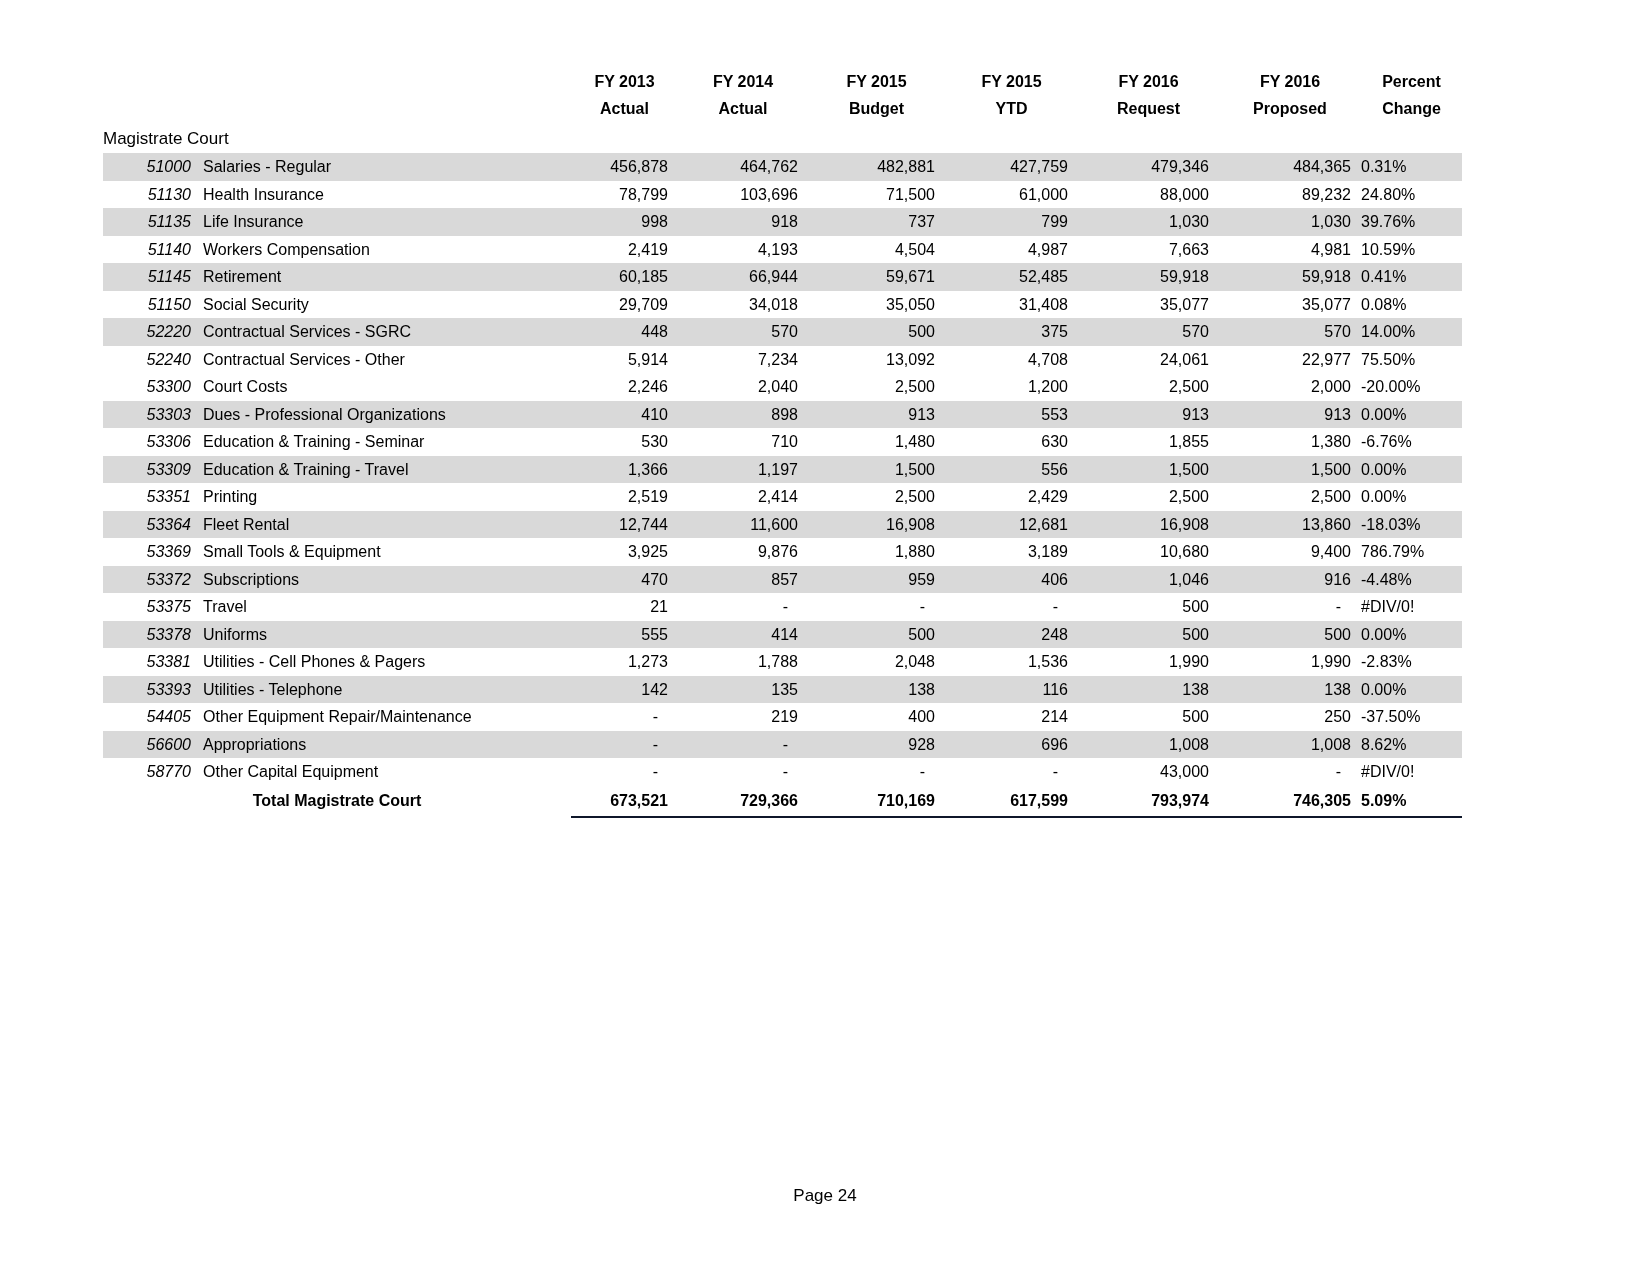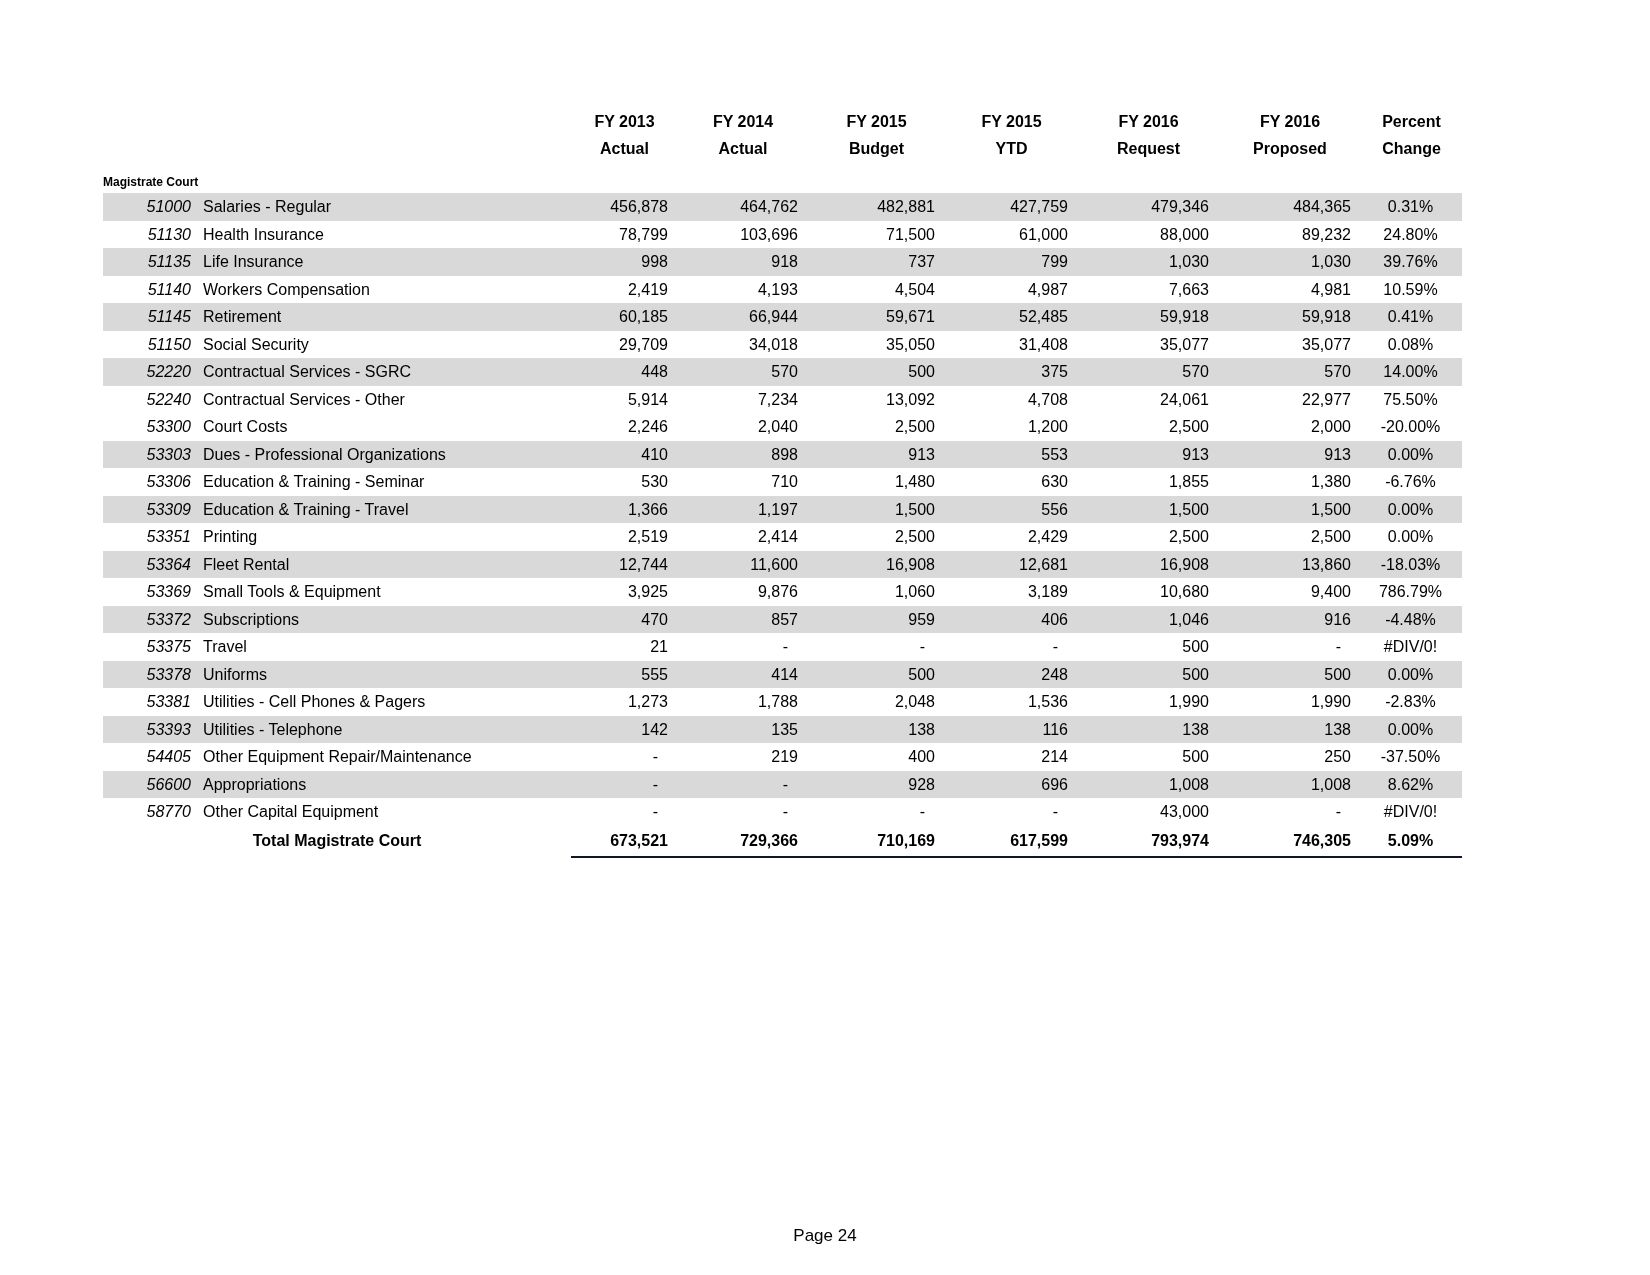--- a/index.html
+++ b/index.html
@@ -4,21 +4,21 @@
 <style>
   * { box-sizing: border-box; }
   html, body {
     margin: 0; padding: 0;
     width: 1650px; height: 1275px;
     background: #ffffff;
     font-family: "Liberation Sans", sans-serif;
     color: #000000;
     overflow: hidden;
   }
-  .page { position: absolute; inset: 0; margin-top: 40px; }
+  .page { position: absolute; inset: 0; }
 
   table.budget-table {
     position: absolute;
     left: 103px; top: 66px;
     width: 1359px;
     border-collapse: collapse;
     table-layout: fixed;
     font-size: 16px;
   }
   th, td { padding: 0; margin: 0; }
@@ -28,22 +28,22 @@
     font-weight: bold;
     text-align: center;
     vertical-align: top;
     line-height: 27px;
     padding-top: 2px;
     white-space: nowrap;
   }
 
   
   tr.section-row td {
-    font-weight: bold;
-    font-size: 12px;
+    font-weight: normal;
+    font-size: 17px;
     text-align: left;
     height: 31px;
     vertical-align: bottom;
     padding-bottom: 4px;
     white-space: nowrap;
   }
 
   
   tbody tr.data-row td {
     height: 27.5px;
@@ -54,21 +54,21 @@
   tbody tr.stripe td { background: #d9d9d9; }
 
   td.code {
     font-style: italic;
     text-align: right;
     padding-right: 12px;
   }
   td.desc { text-align: left; }
   td.num  { text-align: right; padding-right: 10px; }
   td.num.dash { padding-right: 20px; }
-  td.pct  { text-align: center; padding-right: 2px; }
+  td.pct  { text-align: left; padding-right: 2px; }
 
   
   tr.total-row td {
     font-weight: bold;
     height: 30px;
     line-height: 30px;
     white-space: nowrap;
     vertical-align: middle;
   }
   tr.total-row td.label { text-align: center; }
@@ -289,21 +289,21 @@
           <td class="num">12,681</td>
           <td class="num">16,908</td>
           <td class="num">13,860</td>
           <td class="pct">-18.03%</td>
         </tr>
         <tr class="data-row">
           <td class="code">53369</td>
           <td class="desc">Small Tools &amp; Equipment</td>
           <td class="num">3,925</td>
           <td class="num">9,876</td>
-          <td class="num">1,060</td>
+          <td class="num">1,880</td>
           <td class="num">3,189</td>
           <td class="num">10,680</td>
           <td class="num">9,400</td>
           <td class="pct">786.79%</td>
         </tr>
         <tr class="data-row stripe">
           <td class="code">53372</td>
           <td class="desc">Subscriptions</td>
           <td class="num">470</td>
           <td class="num">857</td>

